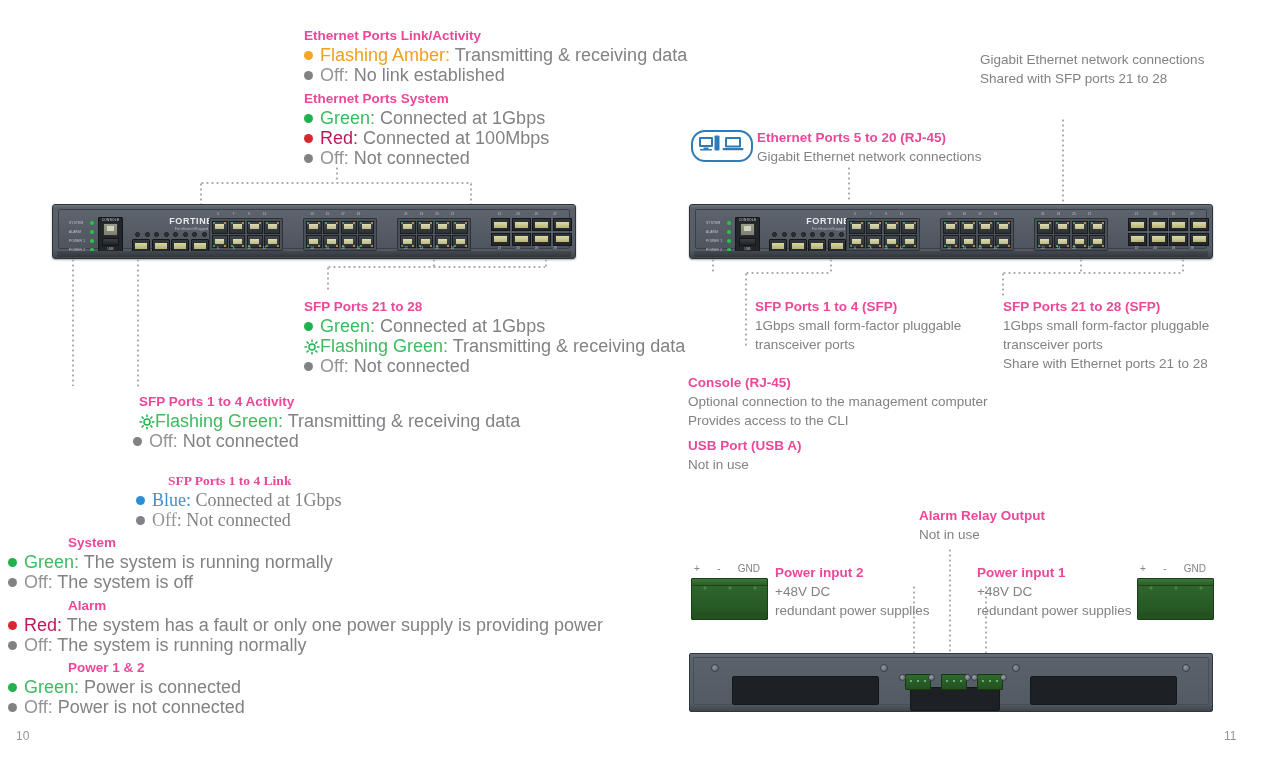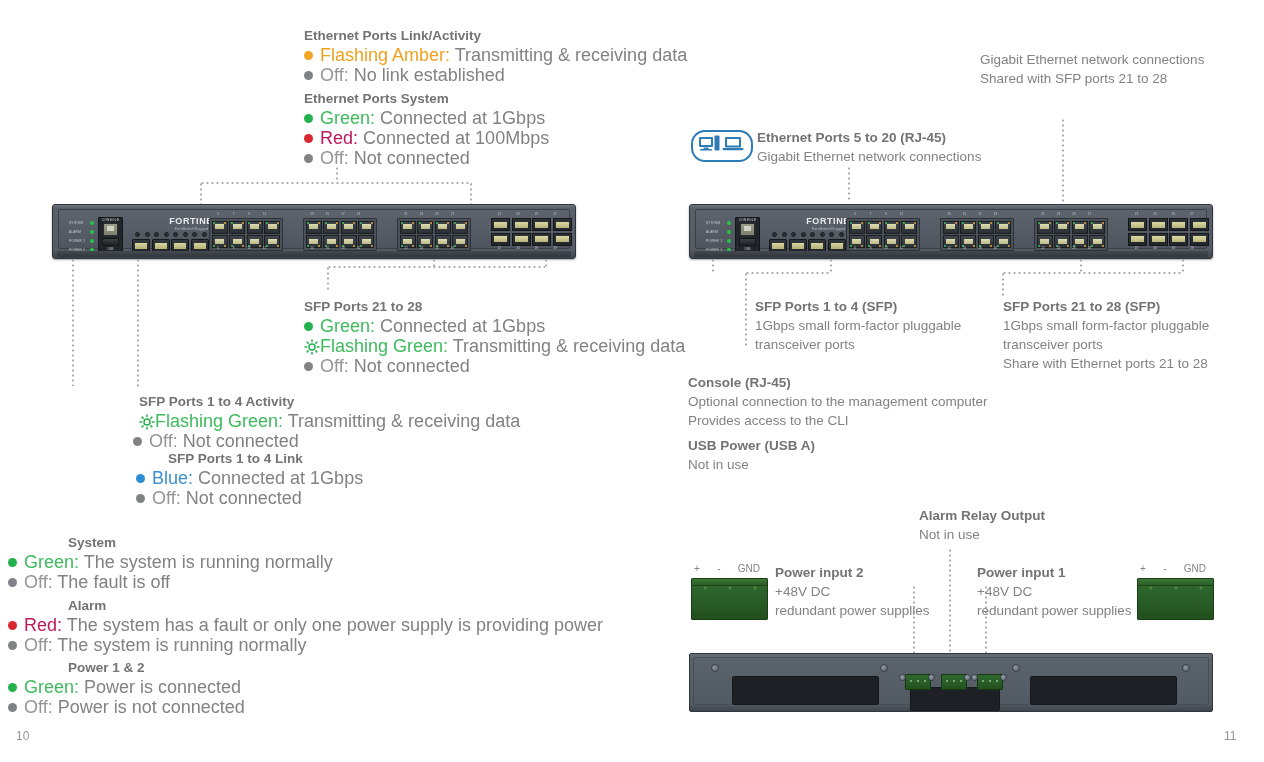--- a/index.html
+++ b/index.html
@@ -10,21 +10,21 @@
     color:#58595b;
     position:relative;
     overflow:hidden;
     -webkit-font-smoothing:antialiased;
   }
   .page{position:absolute;top:0;left:0;width:1264px;height:762px;}
 
   
   .block{position:absolute;}
   .hd{
-    font-size:13.5px;font-weight:bold;color:#737373;
+    font-size:13.5px;font-weight:bold;color:#ec4899;
     line-height:18px;white-space:nowrap;
   }
   .sub{
     font-size:13.5px;color:#808285;line-height:19px;white-space:nowrap;
   }
   .legend-row{
     display:flex;align-items:flex-start;
     line-height:19px;white-space:nowrap;margin-top:1px;
   }
   .legend-row .txt{font-size:18px;color:#808285;}
@@ -610,41 +610,41 @@
           </svg>
       </span>
       <span class="txt"><span class="k green">Flashing Green:</span><span> Transmitting &amp; receiving data</span></span>
     </div>
     <div class="legend-row" style="margin-left:-6px">
       <span class="dot grey"></span>
       <span class="txt"><span class="k grey">Off:</span><span> Not connected</span></span>
     </div>
   </div>
 
-  <div class="block" style="left:168px;top:450px;">
+  <div class="block" style="left:168px;top:472px;font-family:Liberation Serif, serif;">
     <div class="hd">SFP Ports 1 to 4 Link</div>
     <div class="legend-row" style="margin-left:-32px">
       <span class="dot blue"></span>
       <span class="txt"><span class="k blue">Blue:</span><span> Connected at 1Gbps</span></span>
     </div>
     <div class="legend-row" style="margin-left:-32px">
       <span class="dot grey"></span>
       <span class="txt"><span class="k grey">Off:</span><span> Not connected</span></span>
     </div>
   </div>
 
   <div class="block" style="left:68px;top:534px;">
     <div class="hd">System</div>
     <div class="legend-row" style="margin-left:-60px">
       <span class="dot green"></span>
       <span class="txt"><span class="k green">Green:</span><span> The system is running normally</span></span>
     </div>
     <div class="legend-row" style="margin-left:-60px">
       <span class="dot grey"></span>
-      <span class="txt"><span class="k grey">Off:</span><span> The fault is off</span></span>
+      <span class="txt"><span class="k grey">Off:</span><span> The system is off</span></span>
     </div>
   </div>
 
   <div class="block" style="left:68px;top:597px;">
     <div class="hd">Alarm</div>
     <div class="legend-row" style="margin-left:-60px">
       <span class="dot red"></span>
       <span class="txt"><span class="k red">Red:</span><span> The system has a fault or only one power supply is providing power</span></span>
     </div>
     <div class="legend-row" style="margin-left:-60px">
@@ -978,21 +978,21 @@
     <div class="sub">Share with Ethernet ports 21 to 28</div>
   </div>
 
   <div class="block" style="left:688px;top:374px;">
     <div class="hd">Console (RJ-45)</div>
     <div class="sub">Optional connection to the management computer</div>
     <div class="sub">Provides access to the CLI</div>
   </div>
 
   <div class="block" style="left:688px;top:437px;">
-    <div class="hd">USB Power (USB A)</div>
+    <div class="hd">USB Port (USB A)</div>
     <div class="sub">Not in use</div>
   </div>
 
   <div class="block" style="left:919px;top:507px;">
     <div class="hd">Alarm Relay Output</div>
     <div class="sub">Not in use</div>
   </div>
   <div class="dotline-v" style="left:949px;top:548px;height:105px;"></div>
   <div class="dotline-v" style="left:913px;top:585px;height:68px;"></div>
   <div class="dotline-v" style="left:985px;top:585px;height:68px;"></div>

